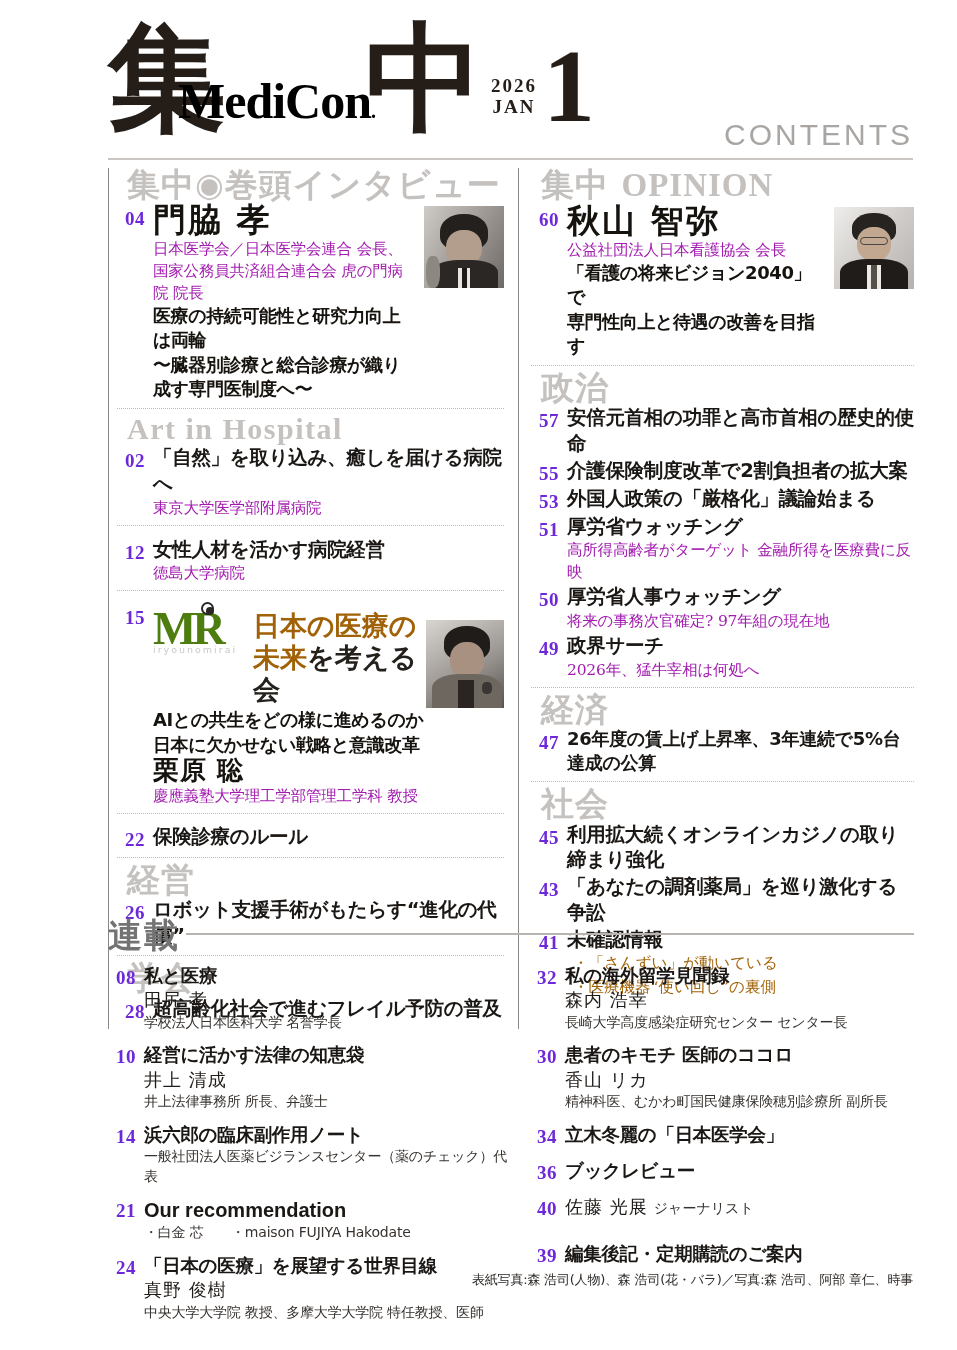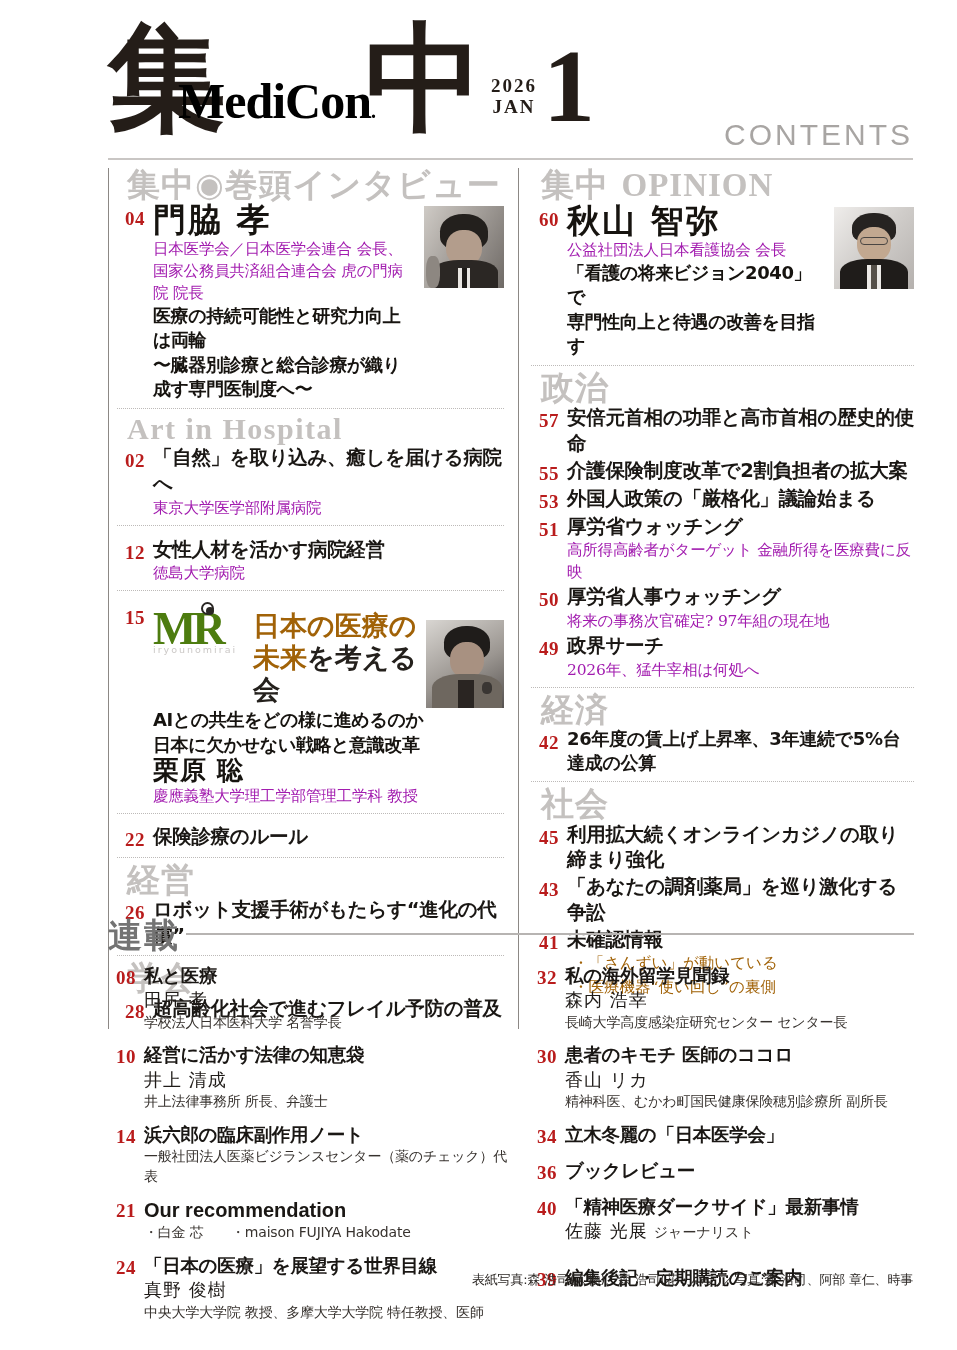--- a/index.html
+++ b/index.html
@@ -66,21 +66,21 @@
   }
   .sec-head.latin {
     font-family: "Liberation Serif", serif; font-size: 30px; letter-spacing: 1.5px;
   }
   .sec-head.opinion .ja { font-family: "DejaVu Serif", serif; }
   .sec-head.opinion .en { font-family: "Liberation Serif", serif; letter-spacing: 1px; }
 
   .entry { display: flex; align-items: flex-start; margin-top: 1px; }
   .pg {
     font-family: "Liberation Serif", serif; font-size: 19px; font-weight: 700;
-    color: #b91c1c; width: 36px; flex: 0 0 36px; text-align: right;
+    color: #6d28d9; width: 36px; flex: 0 0 36px; text-align: right;
     padding-right: 8px; padding-top: 5px; letter-spacing: 0.5px;
   }
   .body { flex: 1 1 auto; min-width: 0; }
   .ttl {
     font-family: "DejaVu Sans", "Liberation Sans", sans-serif;
     font-size: 19.5px; font-weight: 700; color: #1a1714; line-height: 1.32;
     letter-spacing: -0.3px;
   }
   .ttl.small { font-size: 18px; }
   .sub {
@@ -382,21 +382,21 @@
           <div class="body">
             <div class="ttl">政界サーチ</div>
             <div class="sub">2026年、猛牛宰相は何処へ</div>
           </div>
         </div>
       </div>
 
       <div class="sec">
         <div class="sec-head">経済</div>
         <div class="entry">
-          <div class="pg">42</div>
+          <div class="pg">47</div>
           <div class="body">
               <div class="ttl small">26年度の賃上げ上昇率、3年連続で5%台達成の公算</div>
             </div>
         </div>
       </div>
 
       <div class="sec">
         <div class="sec-head">社会</div>
         <div class="entry">
           <div class="pg">45</div>
@@ -496,21 +496,20 @@
         </div>
         <div class="sentry">
           <div class="pg">36</div>
           <div class="body">
               <div class="sttl">ブックレビュー</div>
             </div>
         </div>
         <div class="sentry">
           <div class="pg">40</div>
           <div class="body">
-            <div class="sttl">「精神医療ダークサイド」最新事情</div>
             <div class="sname"><span>佐藤 光展</span><span class="role">ジャーナリスト</span></div>
           </div>
         </div>
         <div class="sentry" style="margin-top:22px">
           <div class="pg">39</div>
           <div class="body">
               <div class="sttl">編集後記・定期購読のご案内</div>
             </div>
         </div>
       </div>

